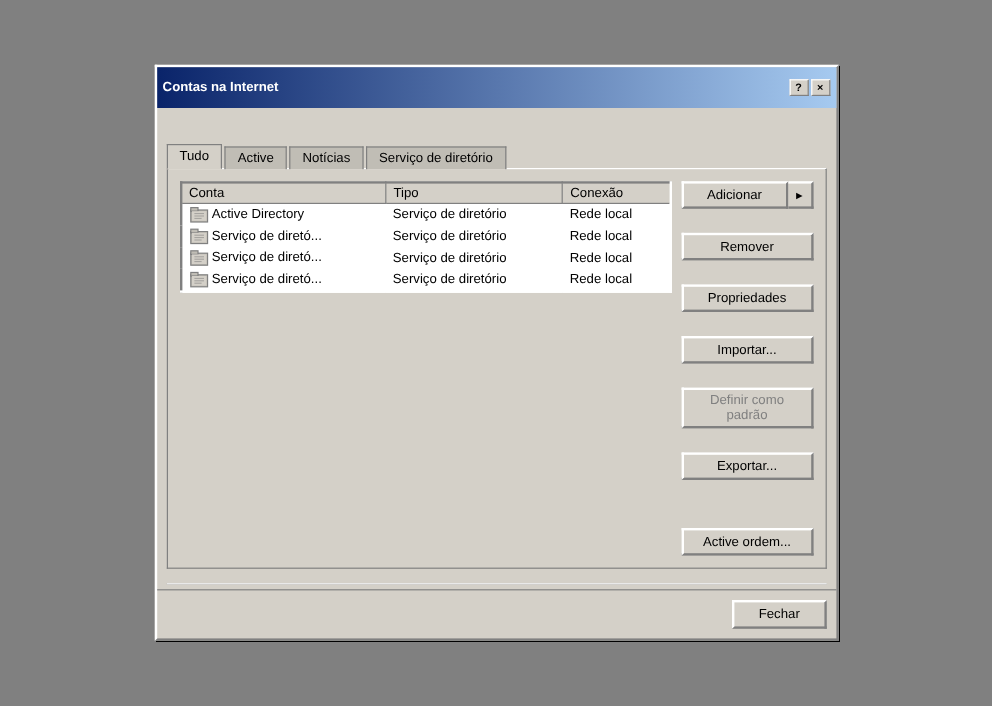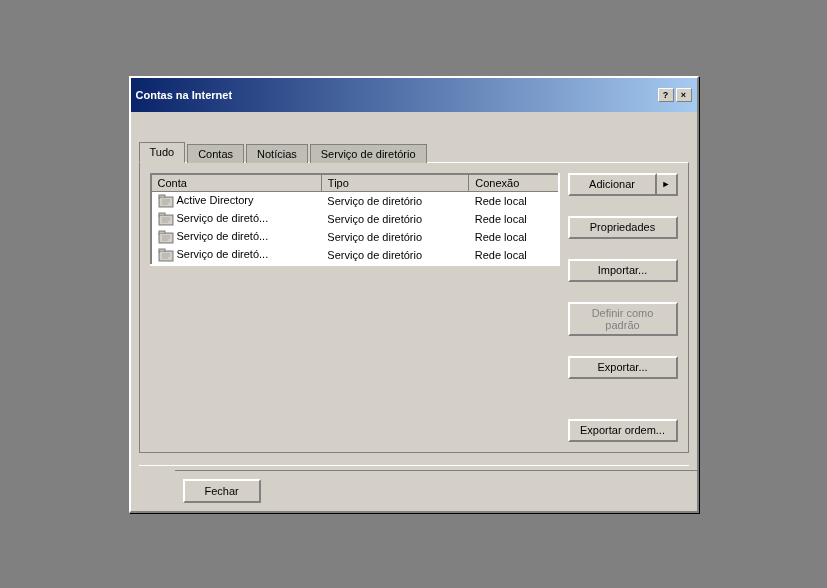--- a/index.html
+++ b/index.html
@@ -201,22 +201,21 @@
     }
 
     .spacer {
       flex: 1;
     }
 
     .bottom-section {
       padding: 8px;
       border-top: 1px solid #808080;
       display: flex;
-      justify-content: flex-start;
-      margin-left: 44px;
+      justify-content: flex-end;
     }
 
     .fechar-btn {
       background: #d4d0c8;
       border: 2px solid;
       border-color: #ffffff #808080 #808080 #ffffff;
       padding: 4px 20px;
       font-size: 11px;
       cursor: pointer;
       min-height: 24px;
@@ -239,21 +238,21 @@
     <div class="title-bar-buttons">
       <div class="title-btn">?</div>
       <div class="title-btn">×</div>
     </div>
   </div>
 
   <div class="window-body">
 
     <div class="tabs">
       <div class="tab active">Tudo</div>
-      <div class="tab">Contas</div>
+      <div class="tab">Active</div>
       <div class="tab">Notícias</div>
       <div class="tab">Serviço de diretório</div>
     </div>
 
     <div class="main-content">
 
       <div class="table-section">
         <table class="accounts-table">
           <thead>
             <tr>
@@ -313,26 +312,27 @@
               </tr>
             </tbody>
         </table>
       </div>
 
       <div class="buttons-section">
         <div class="adicionar-row">
           <button class="adicionar-btn">Adicionar</button>
           <button class="adicionar-arrow">►</button>
         </div>
+        <button class="win-btn">Remover</button>
         <button class="win-btn">Propriedades</button>
         <button class="win-btn">Importar...</button>
         <button class="win-btn disabled">Definir como padrão</button>
         <button class="win-btn">Exportar...</button>
         <div class="spacer"></div>
-        <button class="win-btn">Exportar ordem...</button>
+        <button class="win-btn">Active ordem...</button>
       </div>
     </div>
   </div>
 
   <div class="separator"></div>
 
   <div class="bottom-section">
     <button class="fechar-btn">Fechar</button>
   </div>
 </div>

